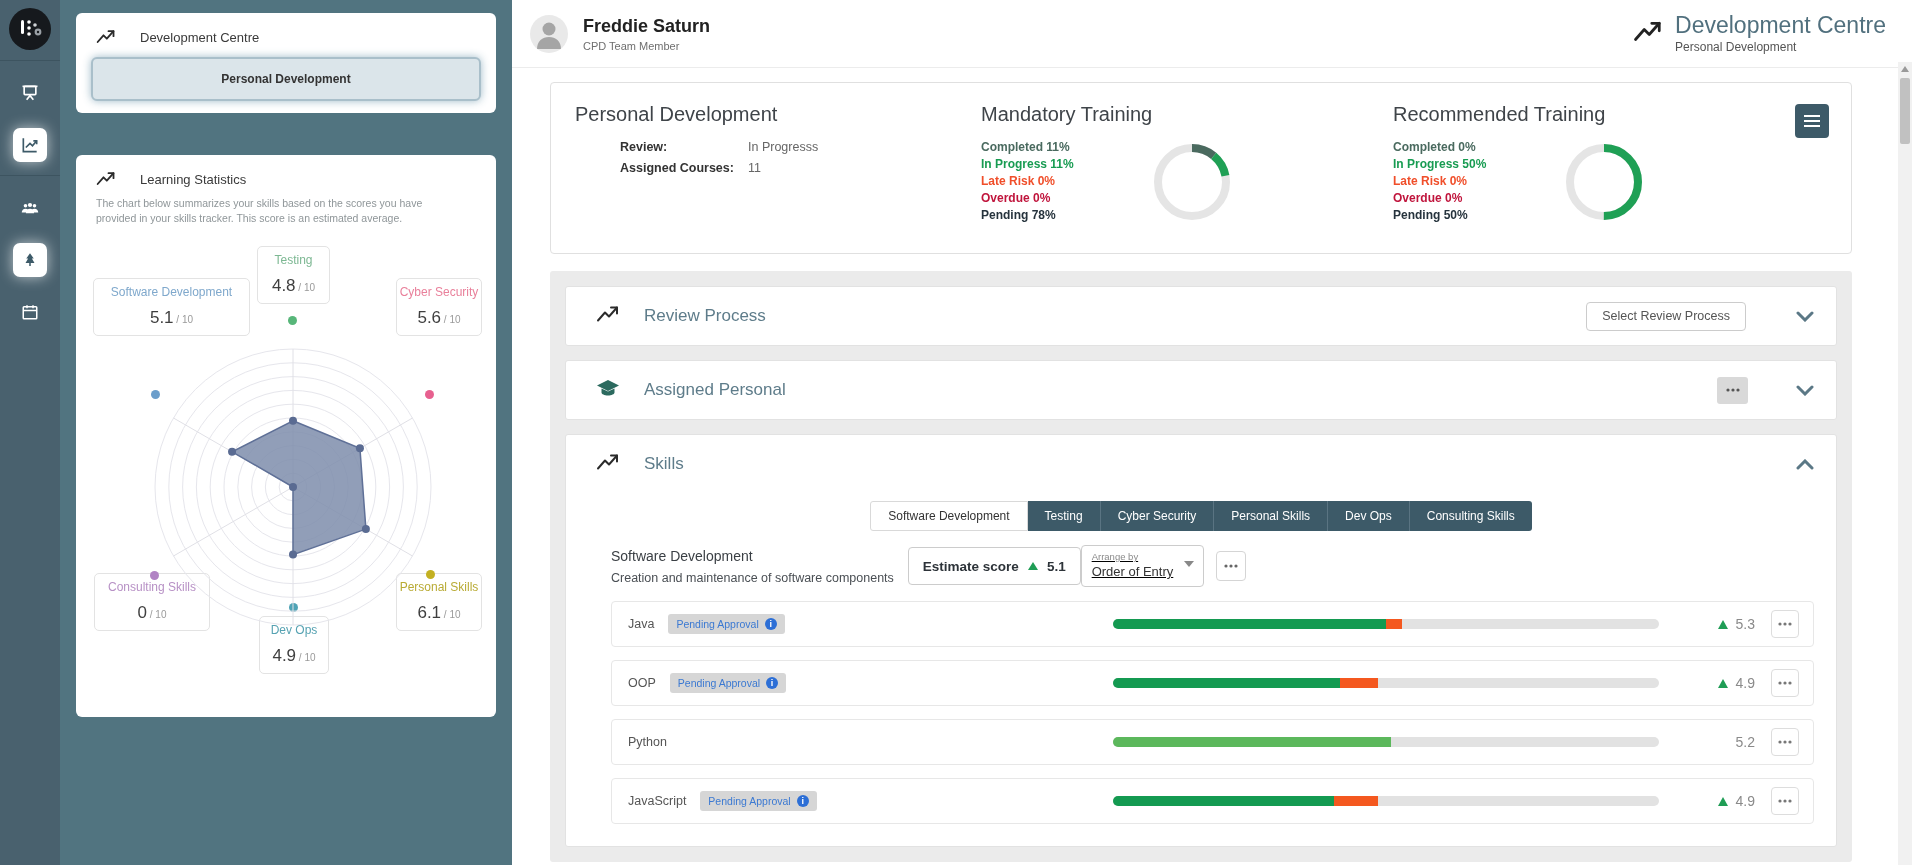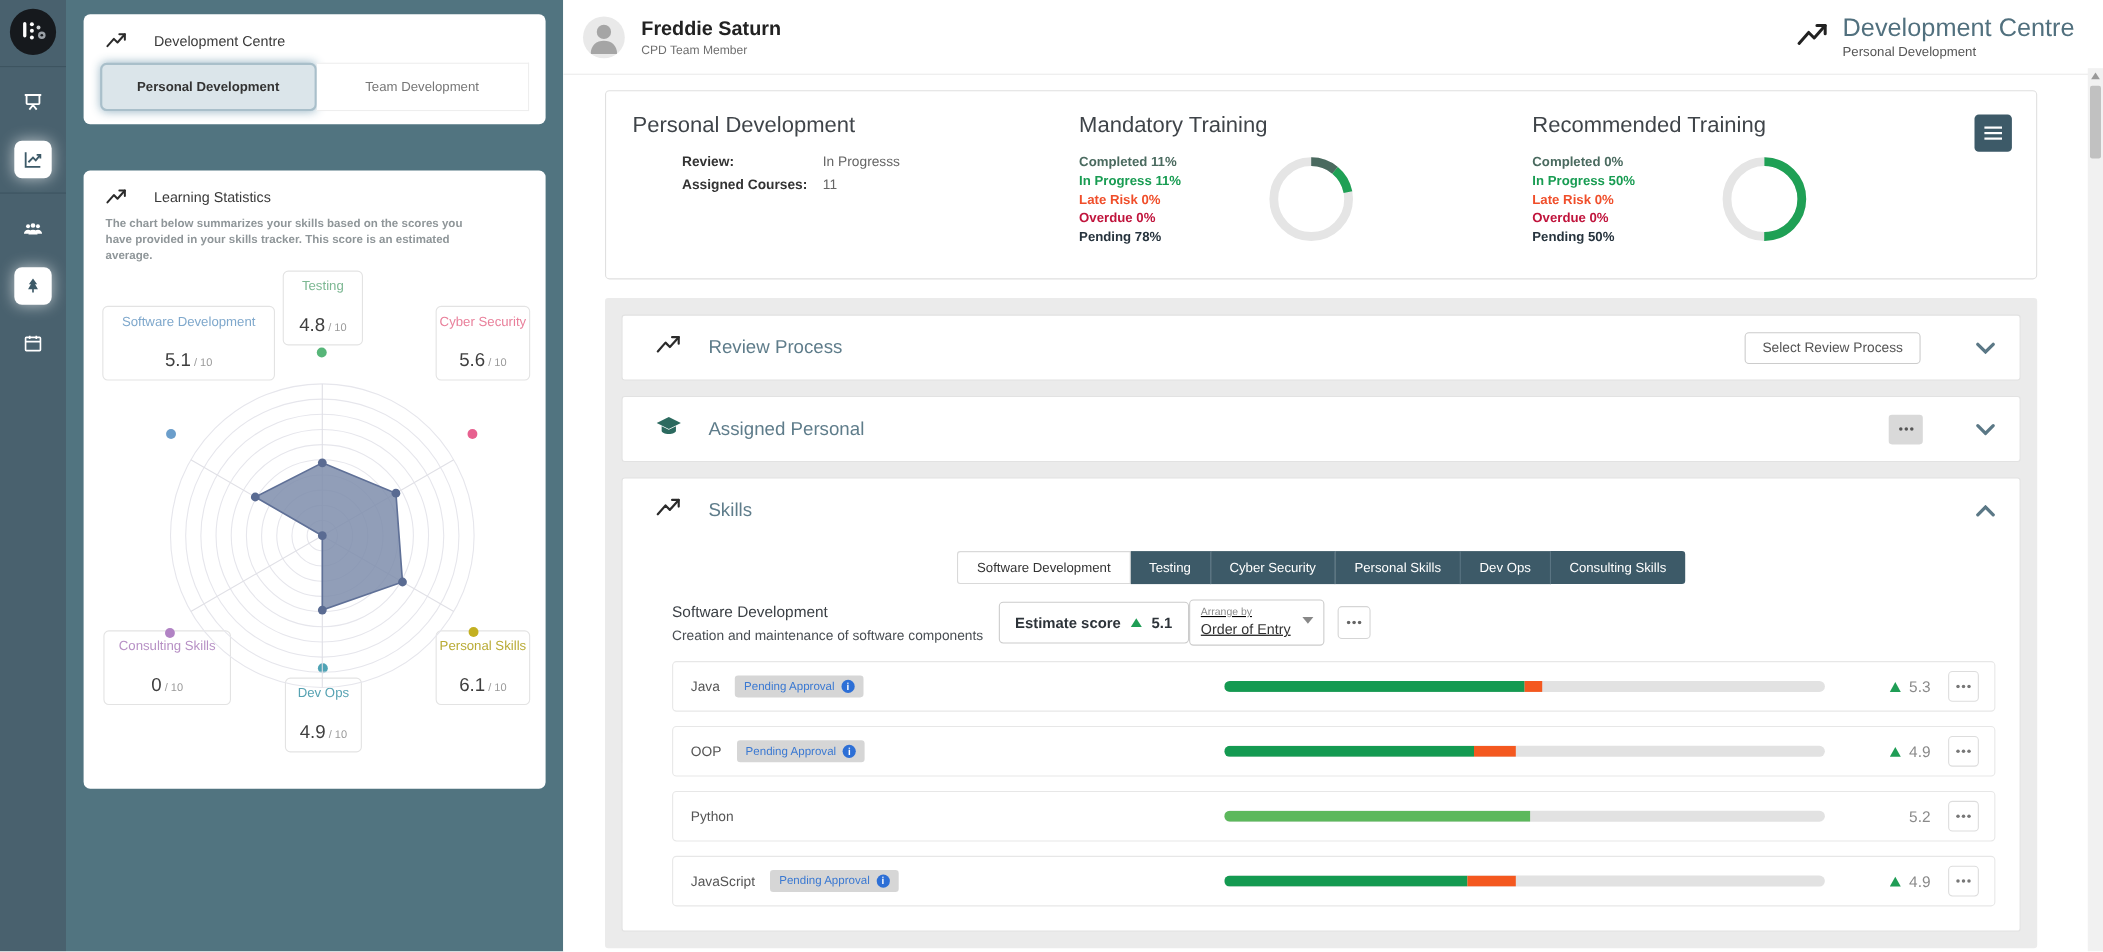--- a/index.html
+++ b/index.html
@@ -19,25 +19,25 @@
   .leftcol{width:452px;background:#517480;padding:13px 16px;flex-shrink:0;}
   .lcard{background:#fff;border-radius:6px;padding:12px 15px;}
   .card-head{display:flex;align-items:center;font-size:13px;color:#3a3a3a;padding:4px 0 0 5px;}
   .card-head .ticon{margin-right:24px;display:flex;}
   .dc-tabs{display:flex;margin-top:12px;}
   .dc-tab{flex:1;height:44px;font-size:12px;font-family:"Liberation Sans",sans-serif;cursor:pointer;}
   .dc-tab.active{background:#dbe5ea;border:2px solid #a9bfca;border-radius:6px;font-weight:bold;color:#333;
     box-shadow:0 0 9px rgba(150,180,195,.9);}
   .dc-tab.plain{background:#fff;border:1px solid #eee;border-left:none;color:#777;}
   #card2{margin-top:42px;height:562px;position:relative;}
-  .ls-desc{font-size:10.5px;color:#8f9699;margin:9px 0 12px 5px;line-height:1.4;width:350px;font-weight:bold;}
+  .ls-desc{font-size:10.5px;color:#8f9699;margin:9px 0 12px 5px;line-height:1.4;width:350px;}
   .stat-card{position:absolute;background:#fff;border:1px solid #e3e3e3;border-radius:5px;text-align:center;
     padding:7px 2px;}
   .stat-name{font-size:12px;line-height:1.15;}
-  .stat-score{font-size:17px;color:#3f3f3f;margin-top:18px;}
+  .stat-score{font-size:17px;color:#3f3f3f;margin-top:8px;}
   .stat-max{font-size:10px;color:#9a9a9a;}
   .rdot{position:absolute;width:9px;height:9px;border-radius:50%;}
   #radar-svg{position:absolute;left:72px;top:187px;}
 
   
   .maincol{flex:1;position:relative;background:#fff;}
   .mheader{height:68px;display:flex;align-items:center;padding:0 26px 0 18px;border-bottom:1px solid #ececec;}
   .avatar{width:38px;height:38px;border-radius:50%;background:#e9e9e9;display:flex;align-items:center;justify-content:center;overflow:hidden;}
   .uinfo{margin-left:15px;}
   .uname{font-size:18px;font-weight:bold;color:#222;}
@@ -48,21 +48,21 @@
   .brand-sub{font-size:12px;color:#555;margin-top:3px;}
 
   .content{padding:14px 60px 0 38px;}
   .overview-card{border:1px solid #e0e0e0;border-radius:4px;padding:20px 24px 26px;position:relative;display:flex;min-height:172px;}
   .ov-personal{width:406px;}
   .ov-title{font-size:20px;color:#3f4449;margin-bottom:14px;}
   .ov-row{display:flex;font-size:12.5px;margin-bottom:7px;padding-left:45px;}
   .ov-label{font-weight:bold;color:#333;width:128px;}
   .ov-value{color:#666;}
   .training{width:412px;}
-  .tr-flex{display:flex;align-items:center;}
+  .tr-flex{display:flex;align-items:flex-end;}
   .tr-stats{width:158px;}
   .tr-stat{font-size:12px;font-weight:bold;margin-bottom:3px;white-space:nowrap;}
   .donut{margin:-4px 0 0 10px;}
   .hamburger{position:absolute;right:22px;top:21px;width:34px;height:34px;background:#3d5a68;border-radius:4px;
     display:flex;flex-direction:column;align-items:center;justify-content:center;gap:3px;cursor:pointer;border:none;}
   .hamburger span{display:block;width:16px;height:2px;background:#fff;}
 
   .gray-wrap{background:#ebebeb;margin-top:17px;padding:15px;border-radius:3px;height:591px;overflow:hidden;}
   .sec-row{background:#fff;border:1px solid #e2e2e2;border-radius:3px;display:flex;align-items:center;
     padding:0 22px 0 30px;height:60px;margin-bottom:14px;justify-content:space-between;}
@@ -184,21 +184,20 @@
         <span class="ticon">
           <svg width="20" height="16" viewBox="0 0 24 18" fill="none" stroke="#2b2b2b" stroke-width="2.2" stroke-linecap="round" stroke-linejoin="round">
             <polyline points="2,15 9,7 13,11 21,2"></polyline>
               <polyline points="15,2 21,2 21,8"></polyline>
           </svg>
         </span>
         <span>Development Centre</span>
       </div>
       <div class="dc-tabs">
         <button class="dc-tab active">Personal Development</button>
-        <button class="dc-tab plain">Team Development</button>
       </div>
     </div>
 
     <div class="lcard" id="card2">
       <div class="card-head">
         <span class="ticon">
           <svg width="20" height="16" viewBox="0 0 24 18" fill="none" stroke="#2b2b2b" stroke-width="2.2" stroke-linecap="round" stroke-linejoin="round">
             <polyline points="2,15 9,7 13,11 21,2"></polyline>
               <polyline points="15,2 21,2 21,8"></polyline>
           </svg>

